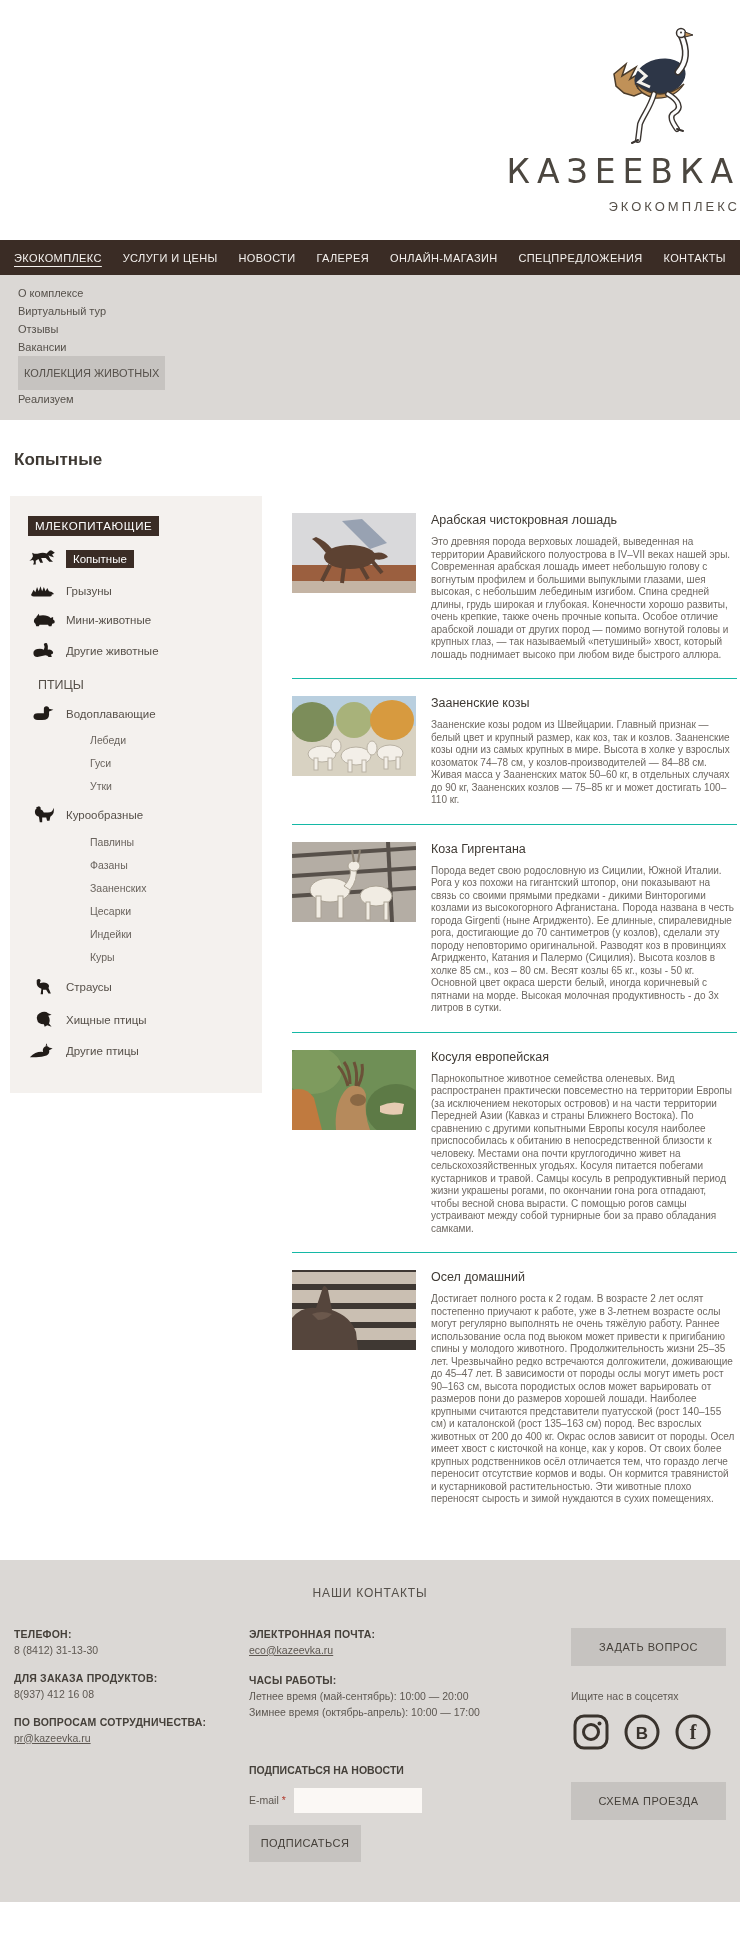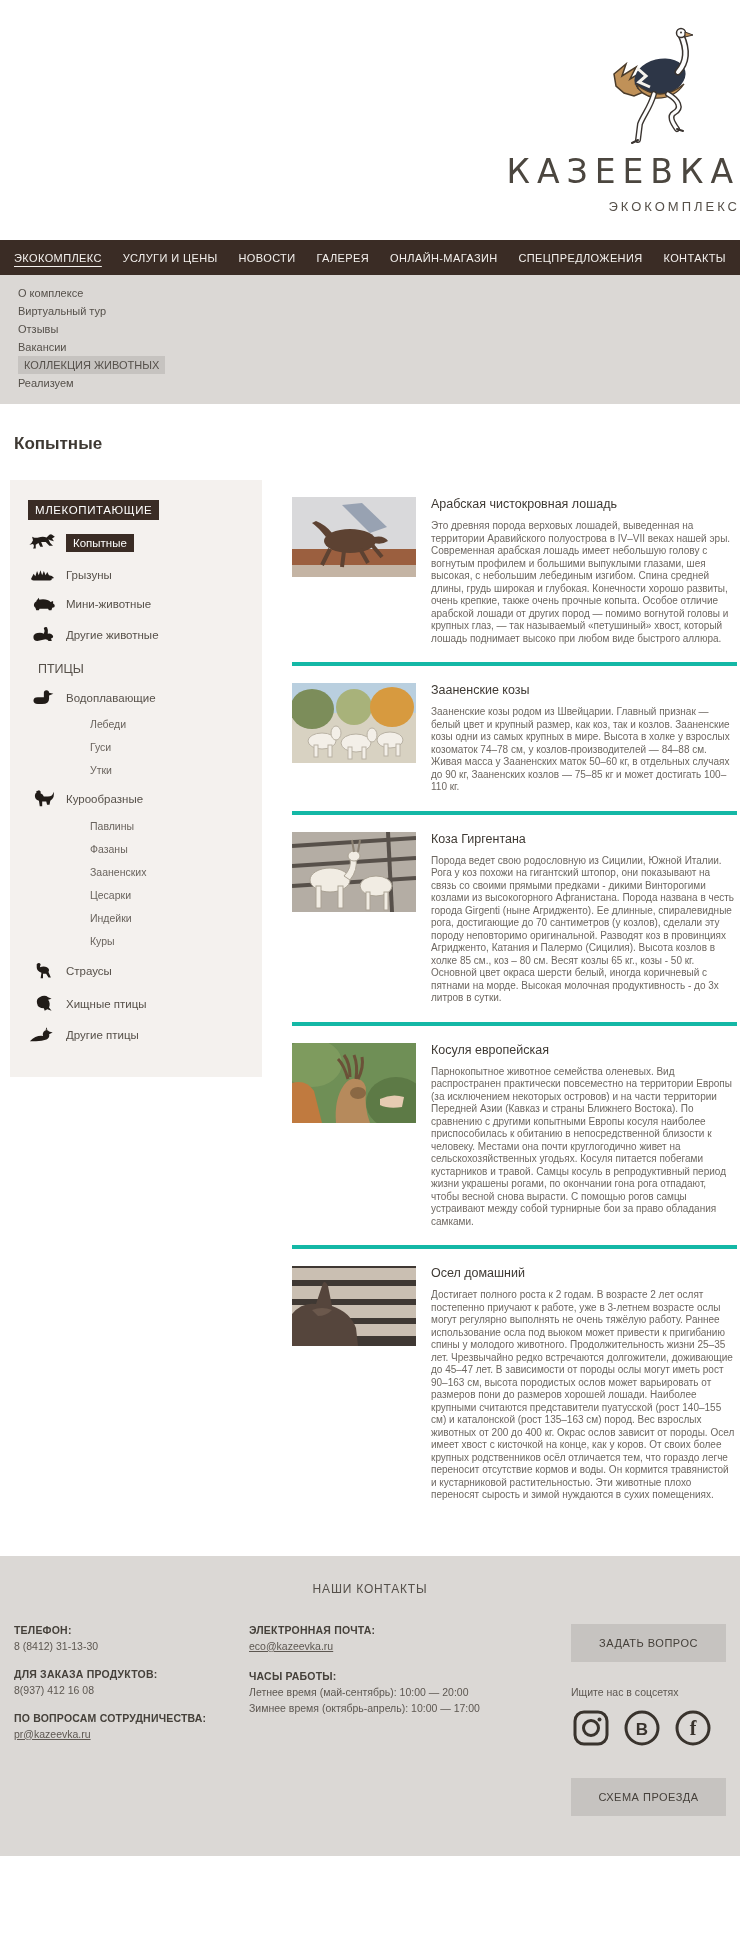--- a/index.html
+++ b/index.html
@@ -16,38 +16,38 @@
     font-family:"DejaVu Sans", sans-serif; font-weight:400;
   }
   .brand-subtitle { font-size:13px; letter-spacing:3px; color:#565049; margin-top:8px; padding-bottom:26px; }
   
   .mainnav { background:#3a2c25; display:flex; justify-content:space-between; align-items:center; height:35px; padding:0 14px; }
   .nav-item { color:#f4f1ee; font-size:11px; letter-spacing:0.4px; text-decoration:none; cursor:pointer; white-space:nowrap; }
   .nav-item.active { text-decoration:underline; text-underline-offset:4px; }
   
   .submenu { background:#dbd8d5; padding:9px 0 12px; }
   .submenu-item { display:block; width:max-content; font-size:11px; color:#55504a; padding:3px 0 3px 18px; text-decoration:none; cursor:pointer; }
-  .submenu-item.highlight { background:#c6c3c0; margin-left:18px; padding:3px 6px; }
+  .submenu-item.highlight { background:#c6c3c0; margin-left:18px; padding:11px 6px; }
   
   .page-title { font-size:17px; font-weight:bold; color:#3e3933; margin:30px 0 26px 14px; }
   
   .content { display:flex; align-items:flex-start; }
   .sidebar { width:252px; flex-shrink:0; margin-left:10px; background:#f4f1ee; padding:20px 10px 34px 18px; }
   .side-badge { display:inline-block; background:#3a2c25; color:#ffffff; font-size:11.5px; letter-spacing:0.6px; padding:4px 7px; cursor:pointer; }
   .side-item { display:flex; align-items:center; margin-top:13px; cursor:pointer; }
   .side-item .icon { width:30px; display:flex; justify-content:center; align-items:center; margin-right:8px; flex-shrink:0; }
   .icon svg { display:block; fill:#211c18; }
   .side-label { font-size:11.5px; color:#565049; }
   .side-item.selected .side-label { background:#3a2c25; color:#ffffff; padding:3px 7px; }
   .side-section { font-size:12.5px; color:#565049; margin:18px 0 2px 10px; cursor:pointer; }
   .side-child { width:max-content; font-size:10.5px; color:#6a645e; margin:11px 0 11px 62px; cursor:pointer; }
   
   .main { flex:1; margin-left:30px; margin-right:3px; }
   .entry { display:flex; padding:17px 0; }
-  .entry + .entry { border-top:4px solid #14b8a6; }
+  .entry + .entry { border-top:1px solid #14b8a6; }
   .photo { width:124px; height:80px; flex-shrink:0; margin-right:15px; overflow:hidden; background:#cfc9c2; }
   .photo svg { display:block; }
   .entry-body { flex:1; }
   .entry-body h2 { font-size:12.5px; font-weight:normal; color:#3e3933; margin:0 0 9px; }
   .entry-body p { font-size:10px; line-height:1.25; margin:0; color:#6e6862; }
   
   footer { background:#dbd8d5; margin-top:37px; padding:26px 14px 40px; }
   .footer-heading { text-align:center; font-size:12px; letter-spacing:0.8px; color:#55504a; margin-bottom:28px; }
   .footer-cols { display:flex; }
   .fcol1 { width:235px; }
@@ -352,20 +352,29 @@
       <a class="fval">pr@kazeevka.ru</a>
     </div>
 
     <div class="fcol2">
       <div class="flabel first">ЭЛЕКТРОННАЯ ПОЧТА:</div>
       <a class="fval">eco@kazeevka.ru</a>
       <div class="flabel">ЧАСЫ РАБОТЫ:</div>
       <div class="fval">Летнее время (май-сентябрь): 10:00 — 20:00</div>
       <div class="fval">Зимнее время (октябрь-апрель): 10:00 — 17:00</div>
 
+      <div class="subscribe">
+        <div class="sub-head">ПОДПИСАТЬСЯ НА НОВОСТИ</div>
+        <div class="sub-row">
+          <label>E-mail</label>
+          <span class="req">*</span>
+          <input class="email-input" type="text" style="">
+        </div>
+        <button class="fbtn sub-btn">ПОДПИСАТЬСЯ</button>
+      </div>
     </div>
 
     <div class="fcol3">
       <button class="fbtn">ЗАДАТЬ ВОПРОС</button>
       <div class="socials-label">Ищите нас в соцсетях</div>
       <div class="socials">
         <a class="social">
           <svg width="40" height="40" viewBox="0 0 40 40" fill="none" stroke="#39332d" stroke-width="3">
             <rect x="4" y="4" width="32" height="32" rx="9"></rect>
             <circle cx="20" cy="20" r="7.5"></circle>

